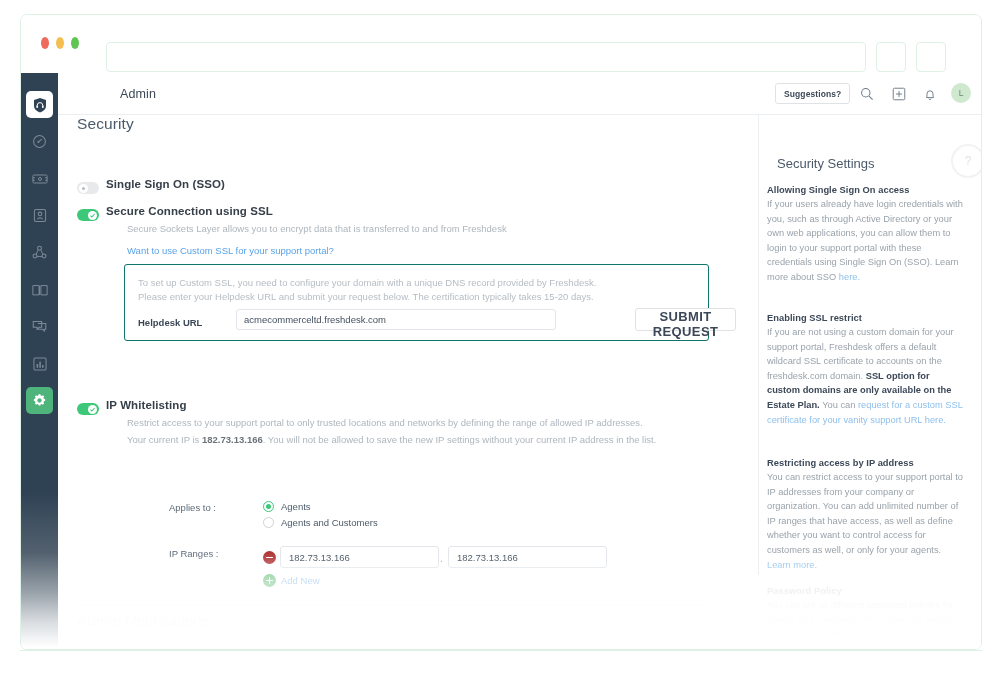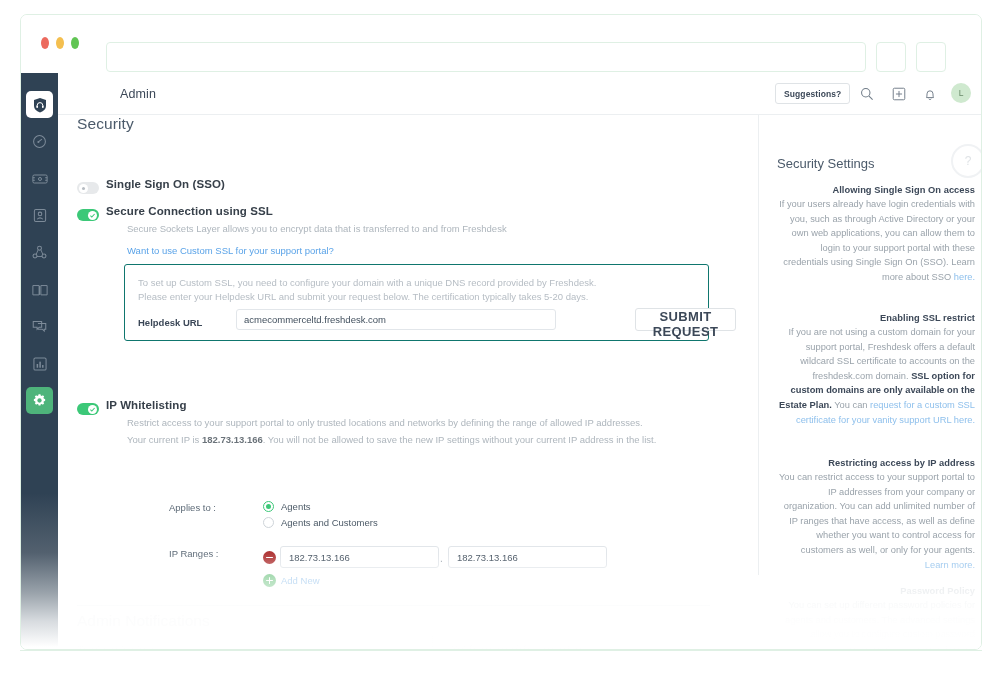--- a/index.html
+++ b/index.html
@@ -344,21 +344,21 @@
     position: absolute; left: 18px; top: 41px;
     font-size: 13px; color: #4b5a6a; font-weight: 400;
   }
   #help-circle {
     position: absolute; left: 192px; top: 29px;
     width: 34px; height: 34px; border-radius: 50%;
     border: 2px solid #f0f2f4;
     display: flex; align-items: center; justify-content: center;
     font-size: 12px; color: #dfe3e6;
   }
-  .help-block { position: absolute; left: 18px; width: 198px; text-align: right; }
+  .help-block { position: absolute; left: 8px; width: 198px; }
   .help-h {
     font-size: 9.3px; font-weight: bold; color: #3c4858;
     margin-bottom: 2px; letter-spacing: .05px;
   }
   .help-p {
     font-size: 9.3px; color: #9aa3ab; line-height: 14.6px;
   }
   .help-p b { color: #3c4858; font-weight: bold; }
   .help-p a { color: #8fc0ec; text-decoration: none; }
   #help-b1 { top: 70px; }
@@ -492,21 +492,21 @@
         </svg>
       </span>
     </div>
     <div id="ssl-label" class="row-label">Secure Connection using SSL</div>
     <div id="ssl-desc" class="row-desc">Secure Sockets Layer allows you to encrypt data that is transferred to and from Freshdesk</div>
     <a id="ssl-link" href="#">Want to use Custom SSL for your support portal?</a>
 
     <div id="ssl-box">
       <div id="ssl-box-text">
         <span>To set up Custom SSL, you need to configure your domain with a unique DNS record provided by Freshdesk.</span><br>
-        <span>Please enter your Helpdesk URL and submit your request below. The certification typically takes 5-20 days.</span>
+        <span>Please enter your Helpdesk URL and submit your request below. The certification typically takes 15-20 days.</span>
       </div>
       <div id="helpdesk-url-label">Helpdesk URL</div>
       <input id="helpdesk-url-input" type="text" value="acmecommerceltd.freshdesk.com" style="">
       <button id="submit-request-btn">SUBMIT REQUEST</button>
     </div>
 
     <div id="ipw-toggle" class="toggle on">
       <span class="knob">
         <svg width="7" height="7" viewBox="0 0 8 8">
           <path d="M1.6 4.2 L3.2 5.8 L6.4 2.3" stroke="#3cc878" stroke-width="1.2" fill="none"></path>

